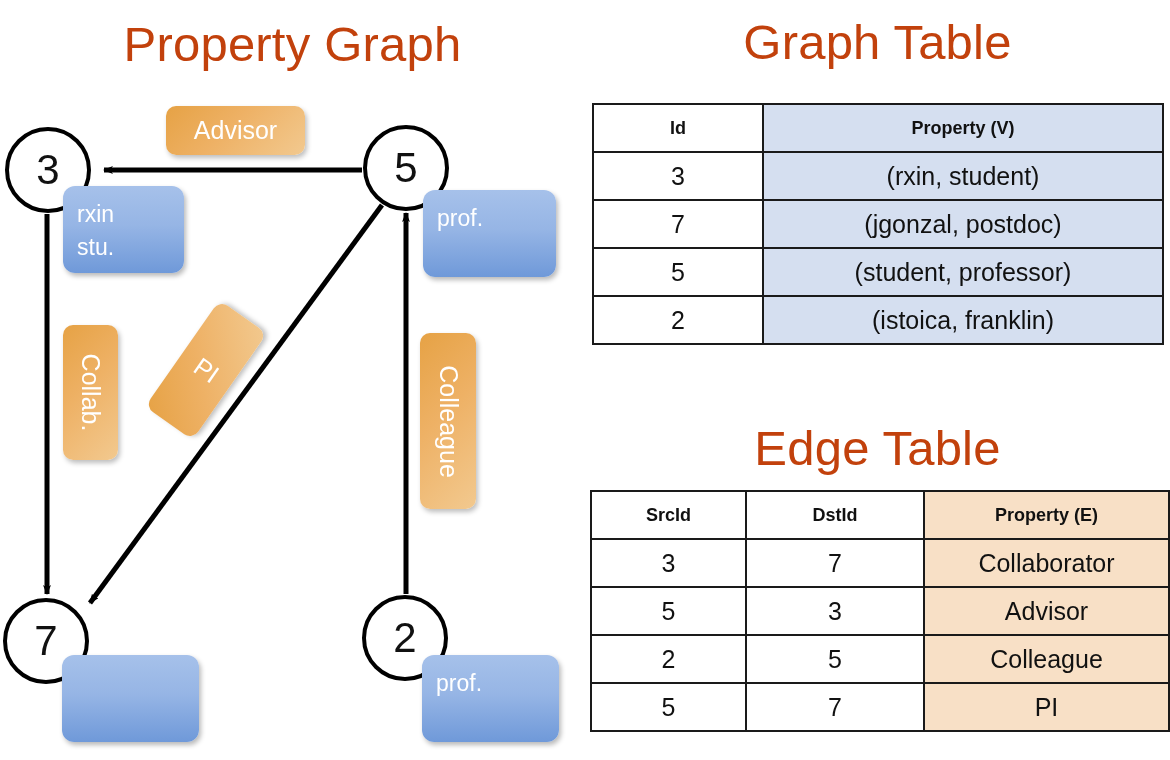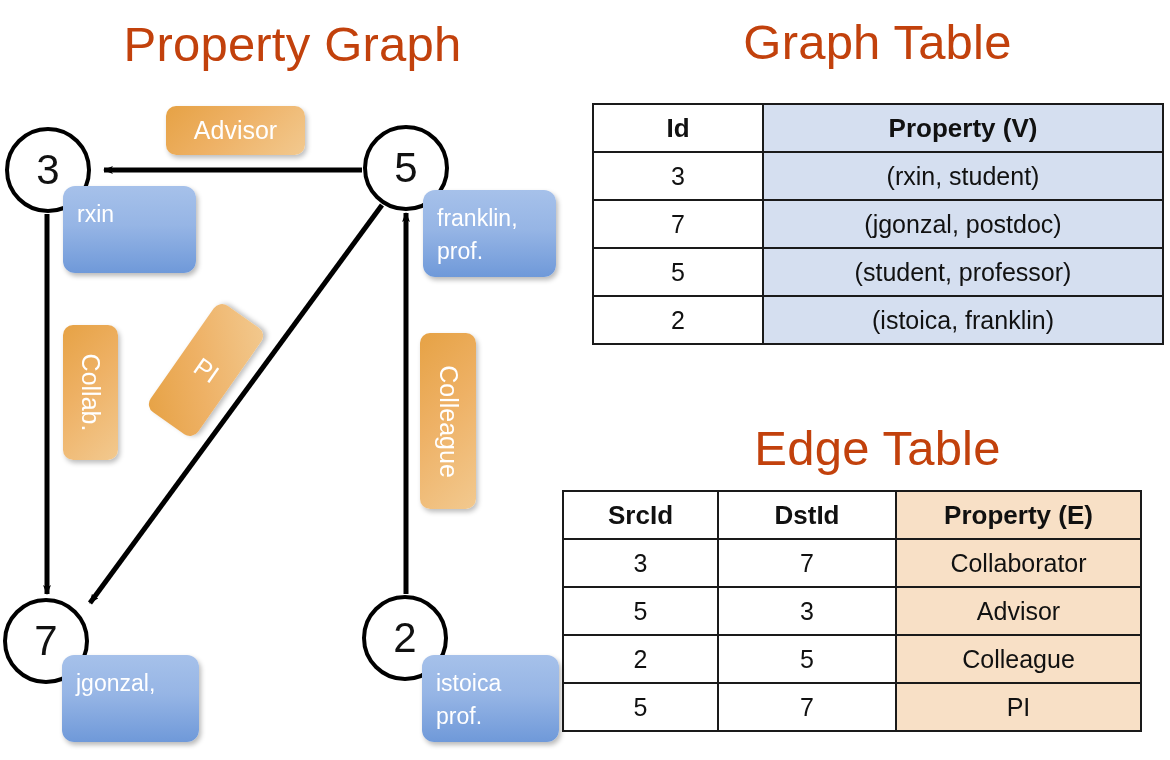--- a/index.html
+++ b/index.html
@@ -111,28 +111,28 @@
     text-align: center;
     font-weight: normal;
     font-size: 25px;
     color: #111;
     font-family: "Liberation Sans", sans-serif;
     padding: 0;
     height: 46px;
   }
   table.grid th {
     font-weight: bold;
-    font-size: 26px;
+    font-size: 18px;
   }
   .cell-blue { background: #d5dff0; }
   .cell-orange { background: #f8e0c6; }
   .cell-white { background: #ffffff; }
 
   #vertex-table { left: 592px; top: 103px; width: 570px; }
-  #edge-table   { left: 562px; top: 490px; width: 578px; border-radius: 24px; }
+  #edge-table   { left: 590px; top: 490px; width: 578px; border-radius: 24px; }
 </style>
 </head>
 <body>
 
 <div class="title" id="title-property-graph">Property Graph</div>
 <div class="title" id="title-vertex-table">Graph Table</div>
 <div class="title" id="title-edge-table">Edge Table</div>
 
 <div id="graph-panel">
 
@@ -158,32 +158,30 @@
   <div class="node" style="left:363px; top:125px;">
     <span class="node-label">5</span>
   </div>
   <div class="node" style="left:3px; top:598px;">
     <span class="node-label">7</span>
   </div>
   <div class="node" style="left:362px; top:595px;">
     <span class="node-label">2</span>
   </div>
 
-  <div class="prop-box" style="left:63px; top:186px; width:133px; height:87px;">
+  <div class="prop-box" style="left:63px; top:186px; width:121px; height:87px;">
     <span>rxin</span>
+    <span>stu.</span>
   </div>
   <div class="prop-box" style="left:423px; top:190px; width:133px; height:87px;">
-    <span>franklin,</span>
     <span>prof.</span>
   </div>
   <div class="prop-box" style="left:62px; top:655px; width:137px; height:87px;">
-    <span>jgonzal,</span>
   </div>
   <div class="prop-box" style="left:422px; top:655px; width:137px; height:87px;">
-    <span>istoica</span>
     <span>prof.</span>
   </div>
 
   <div class="edge-chip" style="left:166px; top:106px; width:139px; height:49px;">
     <span>Advisor</span>
   </div>
 
   <div class="edge-chip chip-vert" style="left:63px; top:325px; width:55px; height:135px;">
     <span>Collab.</span>
   </div>

